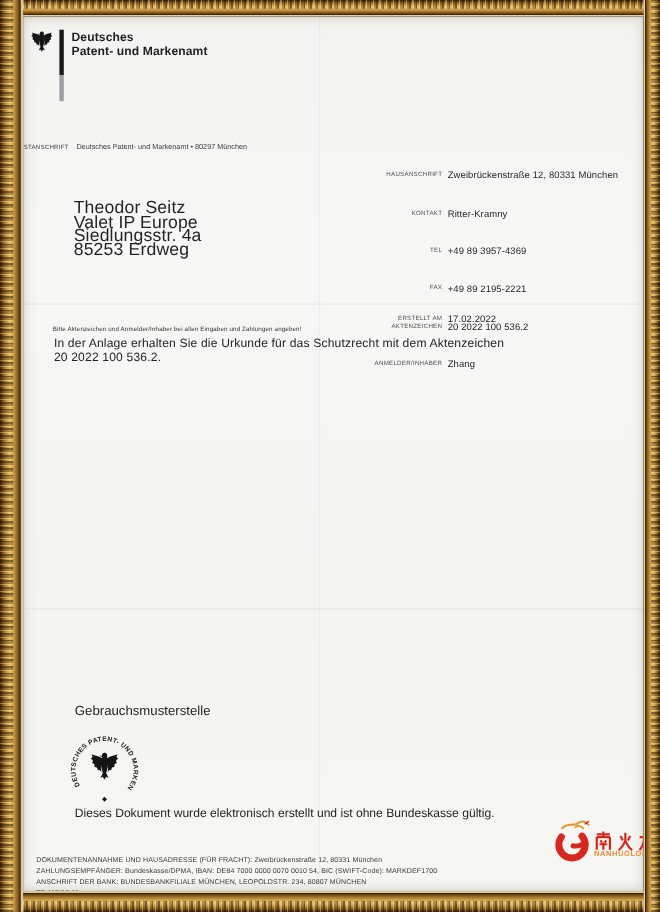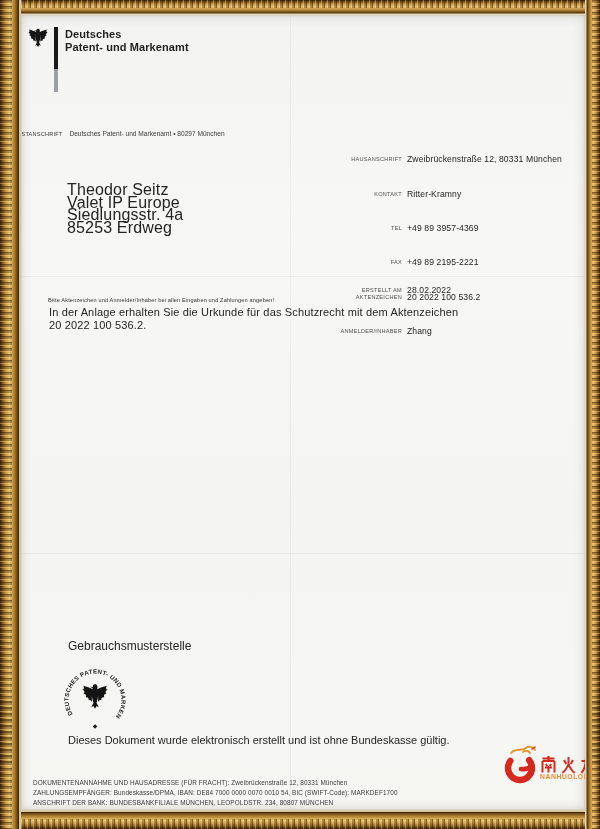--- a/index.html
+++ b/index.html
@@ -143,21 +143,21 @@
       </div>
       <div class="inforow">
         <span class="ilabel">ANMELDER/INHABER</span>
         <span class="ivalue">Zhang</span>
       </div>
     </div>
 
     <div class="abs refcol">
       <div class="inforow">
         <span class="ilabel">ERSTELLT AM</span>
-        <span class="ivalue">28.02.2022</span>
+        <span class="ivalue">17.02.2022</span>
       </div>
     </div>
 
     <div class="abs notice">Bitte Aktenzeichen und Anmelder/Inhaber bei allen Eingaben und Zahlungen angeben!</div>
     <div class="abs bodytext">
       <div>In der Anlage erhalten Sie die Urkunde für das Schutzrecht mit dem Aktenzeichen</div>
       <div>20 2022 100 536.2.</div>
     </div>
 
     <div class="abs dept">Gebrauchsmusterstelle</div>

